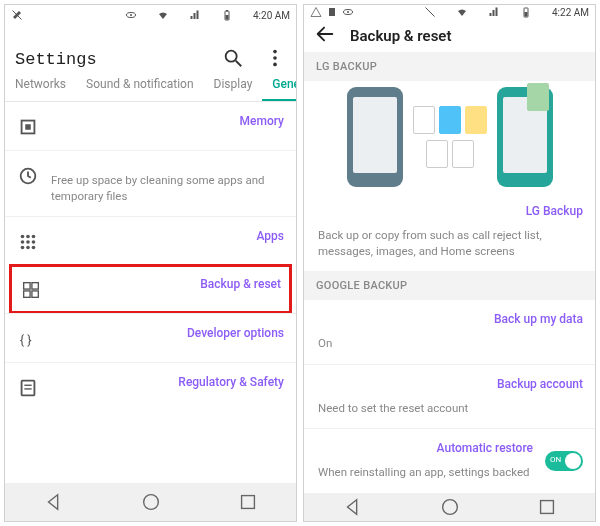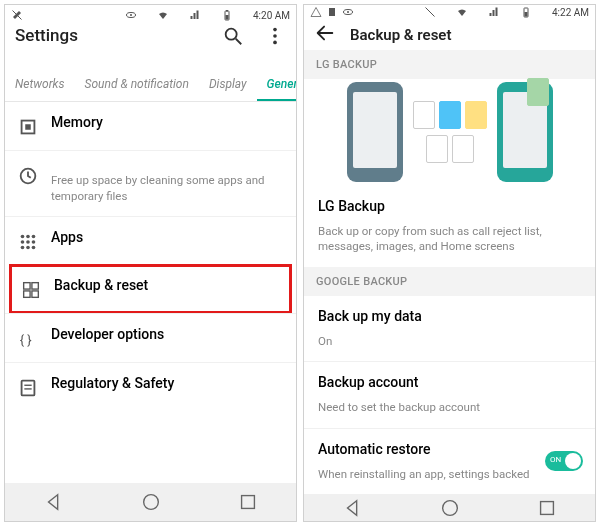--- a/index.html
+++ b/index.html
@@ -22,40 +22,40 @@
   .status-bar {
     height: 20px;
     display: flex; align-items: center; justify-content: flex-end;
     gap: 20px; padding: 0 6px;
     font-size: 10px; color: #444;
   }
   .status-bar .left-icons { margin-right: auto; display:flex; gap:4px; }
   .status-icon { width:12px; height:12px; display:inline-flex; align-items:center; justify-content:center; }
   
   .app-bar {
-    height: 44px; display: flex; align-items: flex-start;
-    padding: 0 10px; gap: 20px;
+    height: 44px; display: flex; align-items: flex-end;
+    padding: 0 10px; gap: 20px; font-family: Liberation Mono, monospace;
   }
   .app-title { font-size: 17px; font-weight: 500; color:#222; flex:1; }
   .app-bar .iconbtn { width:22px; height:22px; display:flex; align-items:center; justify-content:center; }
   
   .tabs { display:flex; font-size:12px; color:#888; }
-  .tab { padding: 8px 10px; flex:0 0 auto; border-bottom: 2px solid transparent; font-style: italic; }
+  .tab { padding: 8px 10px; flex:0 0 auto; border-bottom: 2px solid transparent; }
   .tab.active { color:#00a98f; border-bottom-color:#00a98f; font-weight:500; }
   .divider { height:1px; background:#e6e6e6; }
   
   .list { flex:1; overflow:hidden; }
   .row {
     display:flex; align-items:flex-start; gap:12px;
     padding:12px 12px;
   }
   .row + .row { border-top:1px solid #f0f0f0; }
   .row .ic { width:22px; height:22px; flex:0 0 22px; color:#555; margin-top:2px; }
   .row .txt { flex:1; }
-  .row .title { font-size:14px; color:#000000; font-weight:500; }
+  .row .title { font-size:12px; color:#8b5cf6; font-weight:500;text-align:right; }
   .row .sub { font-size:11.5px; color:#888; margin-top:10px; line-height:1.35; }
   .row.highlight { border:3px solid #e21a1a; margin:-1px 4px; padding:10px 8px; }
   
   .section-header {
     background:#f3f3f3; color:#888; font-size:11px;
     font-weight:500; padding:8px 12px; letter-spacing:.3px;
   }
   
   .illus {
     height:150px; background:#fff;
@@ -328,21 +328,21 @@
 
   <div class="row noicon">
     <div class="txt">
       <div class="title">Back up my data</div>
       <div class="sub">On</div>
     </div>
   </div>
   <div class="row noicon">
     <div class="txt">
       <div class="title">Backup account</div>
-      <div class="sub">Need to set the backup account</div>
+      <div class="sub">Need to set the reset account</div>
     </div>
   </div>
   <div class="row noicon with-toggle">
     <div class="txt">
       <div class="title">Automatic restore</div>
       <div class="sub">When reinstalling an app, settings backed</div>
     </div>
     <span class="toggle">
       <span class="lbl">ON</span>
     </span>

